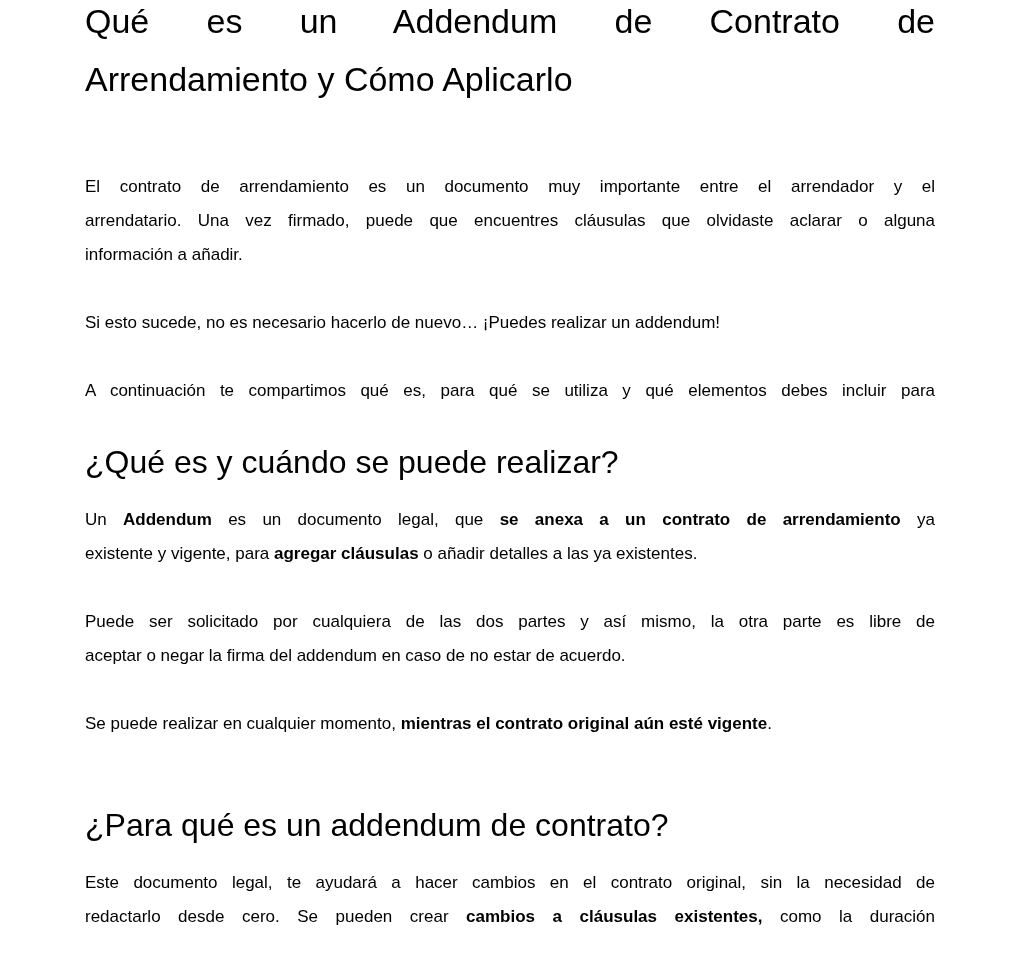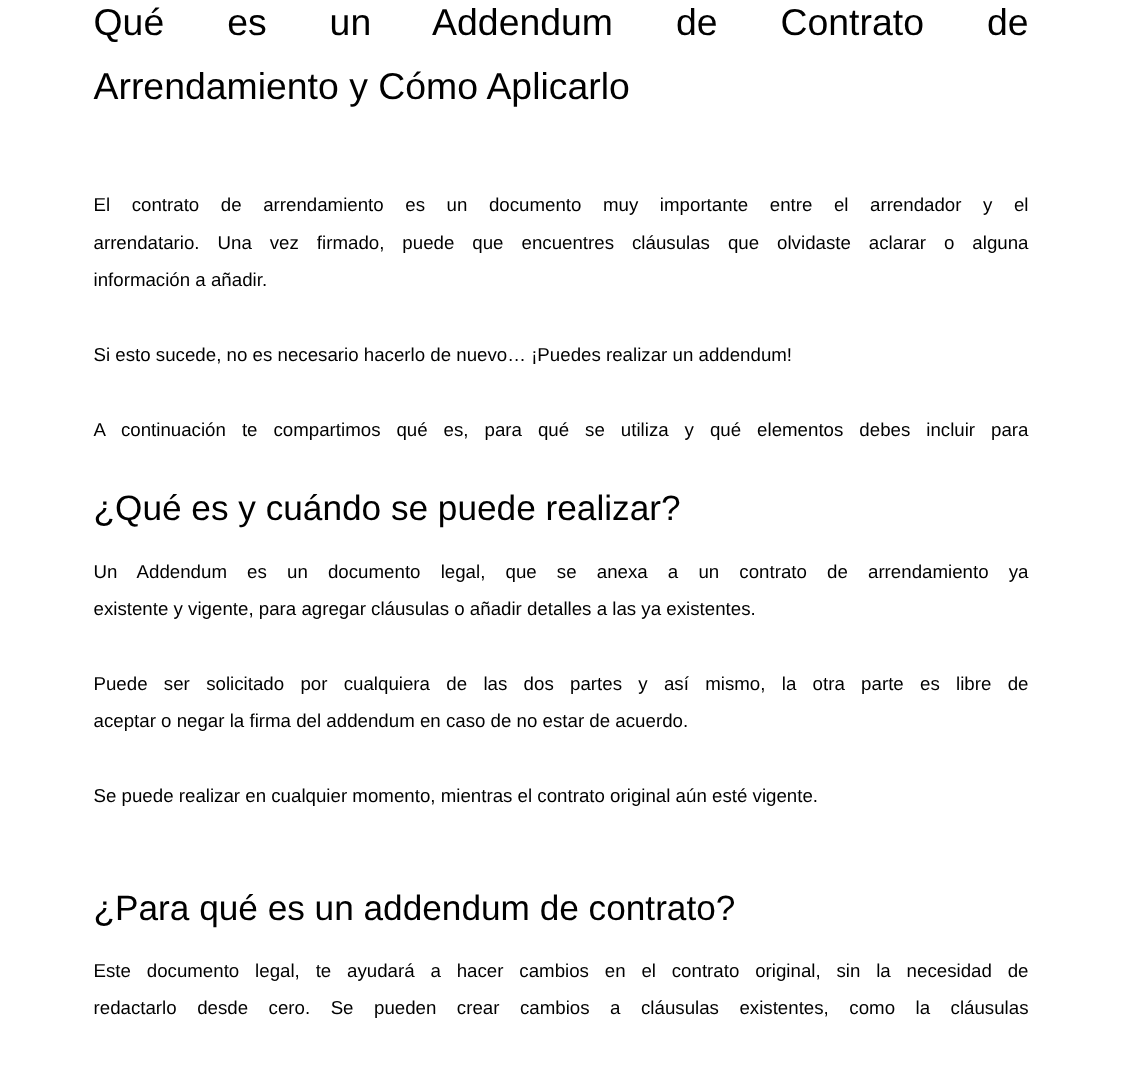--- a/index.html
+++ b/index.html
@@ -36,21 +36,21 @@
     line-height: 34px;
     margin: 0 0 34px 0;
     text-align: left;
   }
   .ln { display: block; }
   
   .just {
     text-align: justify;
     text-align-last: justify;
   }
-  b { font-weight: 400; }
+  b { font-weight: 700; }
 </style>
 </head>
 <body>
 
 <main class="doc">
   <article>
 
     <h1>
       <span class="ln just">Qué es un Addendum de Contrato de</span>
       <span class="ln">Arrendamiento y Cómo Aplicarlo</span>
@@ -83,17 +83,17 @@
     </p>
 
     <p>
       <span class="ln"><span>Se puede realizar en cualquier momento, </span><b>mientras el contrato original aún esté vigente</b><span>.</span></span>
     </p>
 
     <h2 class="mt-lg">¿Para qué es un addendum de contrato?</h2>
 
     <p>
       <span class="ln just">Este documento legal, te ayudará a hacer cambios en el contrato original, sin la necesidad de</span>
-      <span class="ln just"><span>redactarlo desde cero. Se pueden crear </span><b>cambios a cláusulas existentes,</b><span> como la cláusulas</span></span>
+      <span class="ln just"><span>redactarlo desde cero. Se pueden crear </span><b>cambios a cláusulas existentes,</b><span> como la duración</span></span>
     </p>
 
   </article>
 </main>
 
 </body></html>

